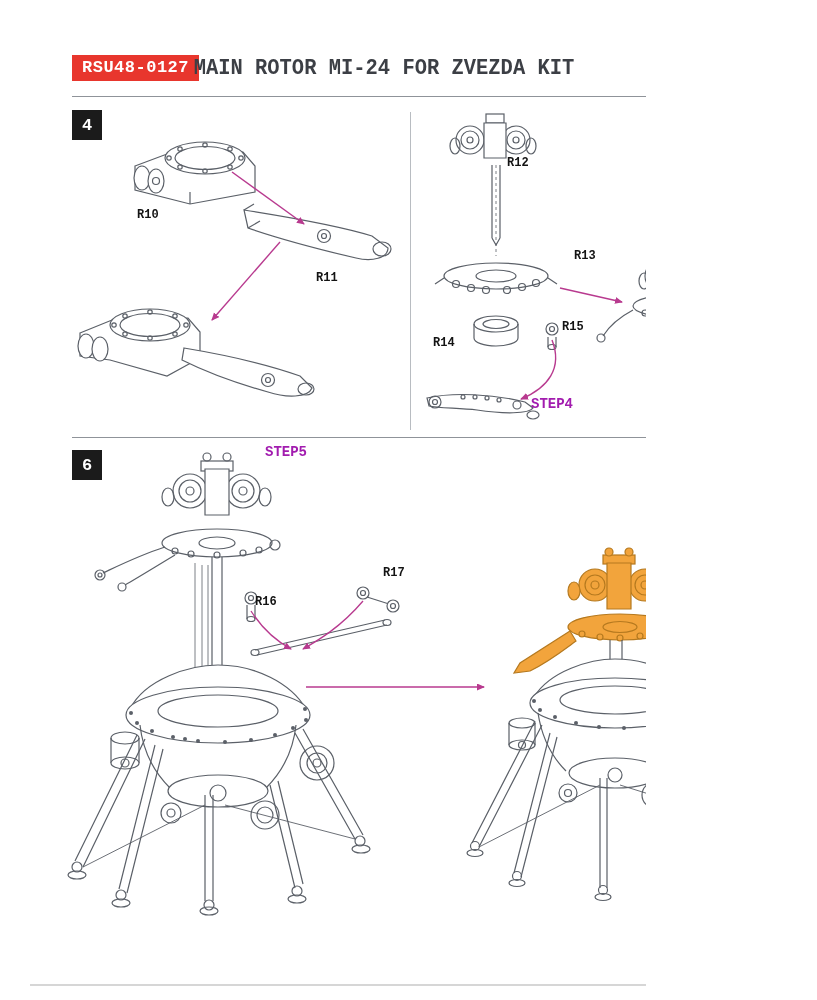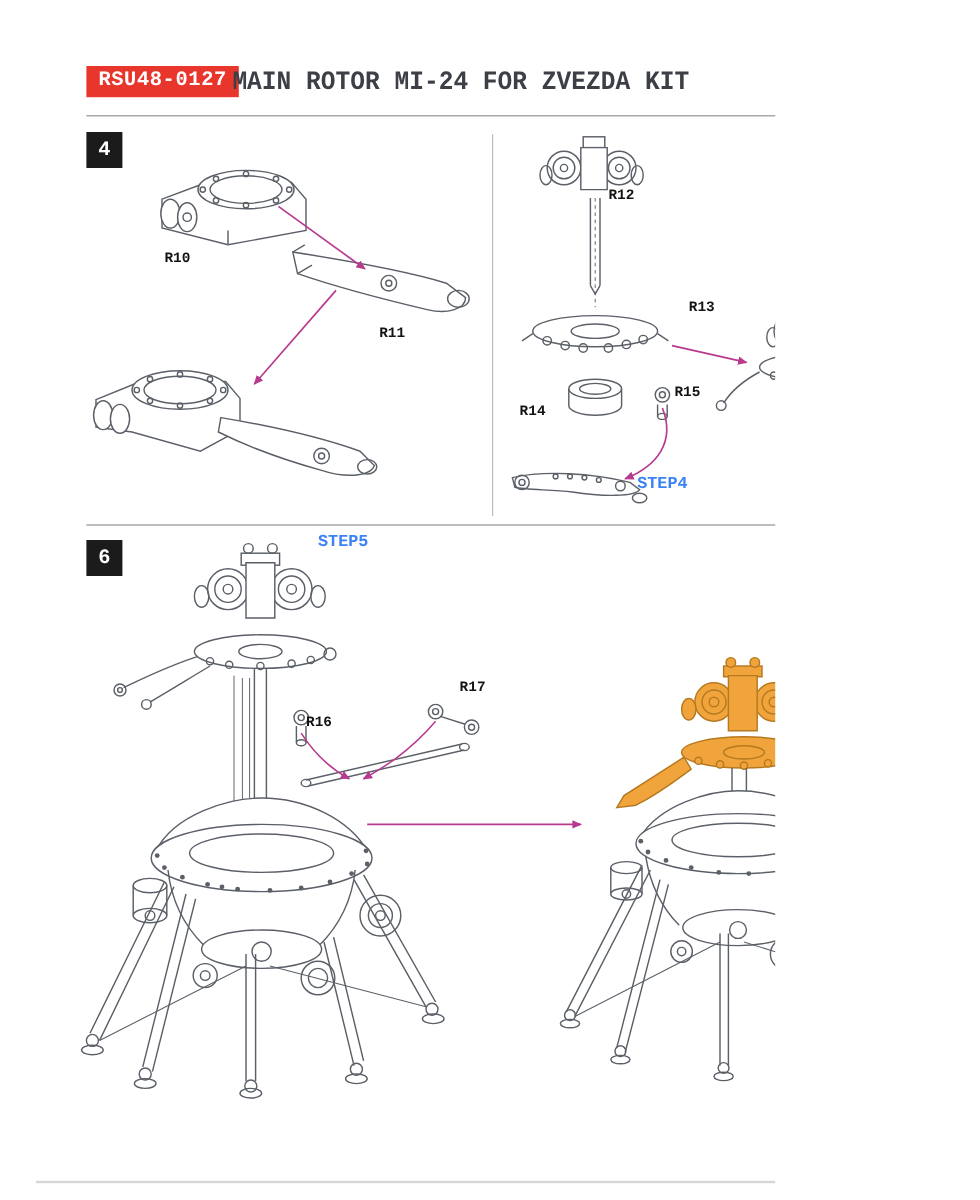--- a/index.html
+++ b/index.html
@@ -23,21 +23,21 @@
   .vdivider { position:absolute; left:410px; top:112px; width:1px; height:318px; background:#b8bcc1; }
   .bottom-rule { position:absolute; left:30px; top:984px; width:757px; height:2px; background:#d6d6d6; }
   .step-badge {
     position:absolute; width:30px; height:30px; background:#1b1b1b; color:#ffffff;
     font-weight:bold; font-size:17px; display:flex; align-items:center; justify-content:center;
   }
   .badge-4 { left:72px; top:110px; }
   .badge-5 { left:712px; top:110px; }
   .badge-6 { left:72px; top:450px; }
   .part-label { position:absolute; font-weight:bold; font-size:12px; color:#131313; white-space:nowrap; }
-  .step-ref { position:absolute; font-weight:bold; font-size:14px; color:#3b82f6; white-space:nowrap; }
+  .step-ref { position:absolute; font-weight:bold; font-size:14px; color:#a21caf; white-space:nowrap; }
   .art { position:absolute; }
   svg { display:block; }
 </style>
 </head>
 <body>
 
 <div class="page">
 
   <svg width="0" height="0" style="position:absolute">
     <defs>

